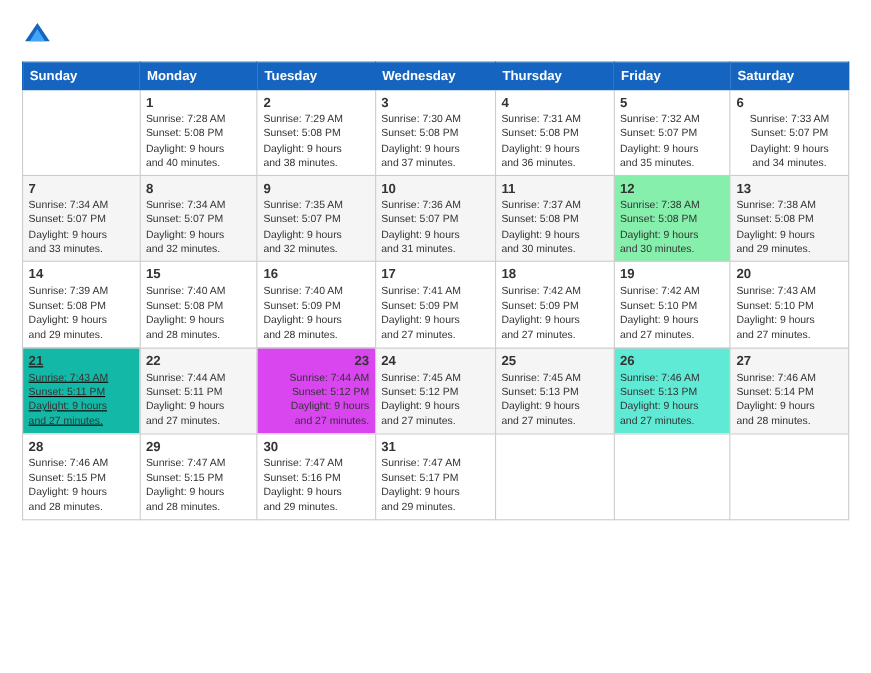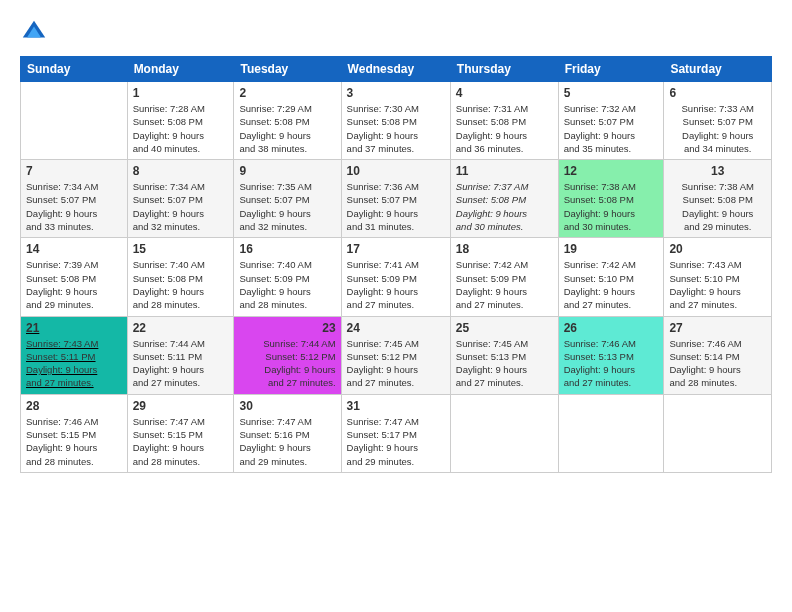--- a/index.html
+++ b/index.html
@@ -202,33 +202,33 @@
           </td>
           <td style="background: rgb(245, 245, 245);">
             <span class="day-num">10</span>
             <div class="day-info" style="white-space: pre-line;">Sunrise: 7:36 AM
 Sunset: 5:07 PM
 Daylight: 9 hours
 and 31 minutes.</div>
           </td>
           <td style="background: rgb(245, 245, 245);">
             <span class="day-num">11</span>
-            <div class="day-info" style="white-space: pre-line; font-style: italic;">Sunrise: 7:37 AM
+            <div class="day-info" style="white-space: pre-line;">Sunrise: 7:37 AM
 Sunset: 5:08 PM
 Daylight: 9 hours
 and 30 minutes.</div>
           </td>
           <td style="background: #86efac;">
             <span class="day-num">12</span>
             <div class="day-info" style="white-space: pre-line;">Sunrise: 7:38 AM
 Sunset: 5:08 PM
 Daylight: 9 hours
 and 30 minutes.</div>
           </td>
-          <td style="background: rgb(245, 245, 245); text-align: center;">
+          <td style="background: rgb(245, 245, 245);">
             <span class="day-num">13</span>
             <div class="day-info" style="white-space: pre-line;">Sunrise: 7:38 AM
 Sunset: 5:08 PM
 Daylight: 9 hours
 and 29 minutes.</div>
           </td>
         </tr>
         <tr>
           <td>
             <span class="day-num">14</span>

